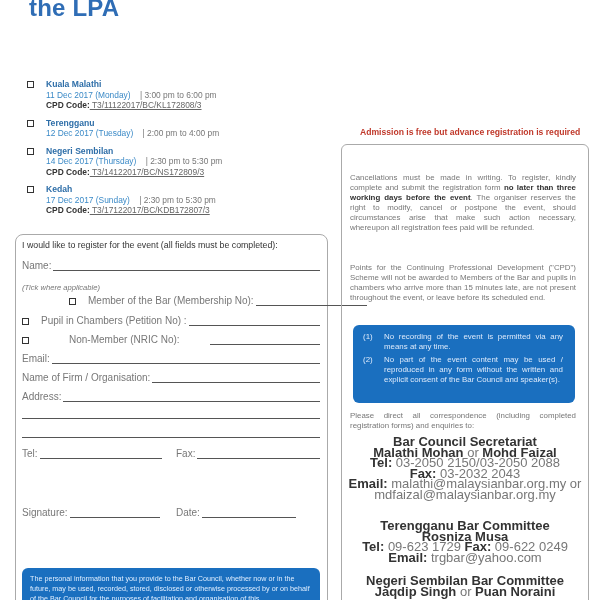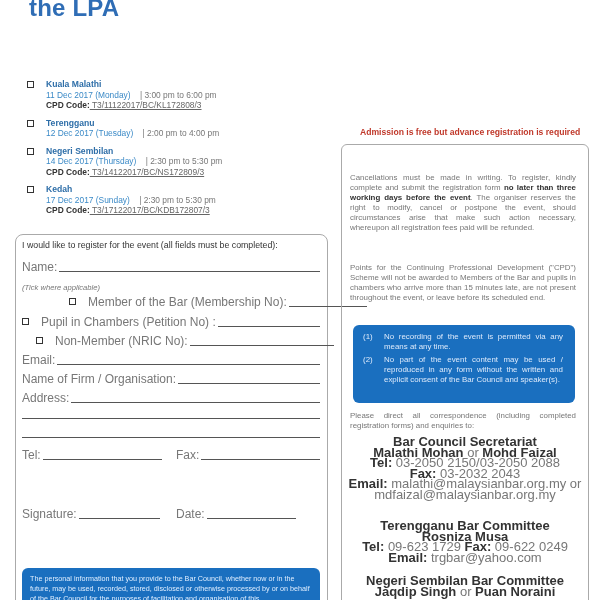--- a/index.html
+++ b/index.html
@@ -15,21 +15,21 @@
   .s-place { color:#2e6ea8; font-weight:bold; font-size:8.6px; }
   .s-date { color:#3b8ac7; }
   .s-time { color:#777;margin-left:7px; }
   .s-cpd-label { color:#333; font-weight:bold; }
   .s-cpd { color:#666;text-decoration:underline; }
 
   
   .form-box { position:absolute; left:15px; top:234px; width:311px; height:380px;
               border:1px solid #aaa; border-radius:8px; }
   .form-head { position:absolute; left:6px; top:5px; font-size:8.8px; color:#333; }
-  .field { position:absolute; font-size:12px; color:#777; display:flex; align-items:center; }
+  .field { position:absolute; font-size:10px; color:#777; display:flex; align-items:flex-end; }
   .field .lbl { white-space:nowrap; }
   .field .line { flex:1; border-bottom:1px solid #555; height:8px; margin-left:2px; }
   .tick-note { position:absolute; left:6px; top:48px; font-size:7.6px; color:#777; font-style:italic; }
   .field .fcb { width:5px; height:5px; border:1.2px solid #333; margin-right:12px; margin-bottom:1px; flex:none; }
   .notice { position:absolute; left:6px; top:333px; width:298px; height:60px; background:#1a6fbf;
             border-radius:6px; color:#dfeeff; font-size:7.2px; line-height:10px; padding:6px 8px; box-sizing:border-box; }
 
   
   .admission { position:absolute; left:360px; top:127px; font-size:8.6px; color:#c0392b; font-weight:bold; }
   .right-box { position:absolute; left:341px; top:144px; width:246px; height:470px;
@@ -88,21 +88,21 @@
   <div class="field" style="left:6px; top:60px; width:298px;padding-left:47px;">
     <span class="fcb"></span>
     <span class="lbl">Member of the Bar (Membership No):</span>
       <span class="line"></span>
   </div>
   <div class="field" style="left:6px; top:80px; width:298px;">
     <span class="fcb"></span>
     <span class="lbl">Pupil in Chambers (Petition No) :</span>
       <span class="line"></span>
   </div>
-  <div class="field" style="left:20px; top:99px; width:298px;">
+  <div class="field" style="left:6px; top:99px; width:298px;gap:28px;">
     <span class="fcb"></span>
     <span class="lbl">Non-Member (NRIC No):</span>
       <span class="line"></span>
   </div>
   <div class="field" style="left:6px; top:118px; width:298px;">
     <span class="lbl">Email:</span>
       <span class="line"></span>
   </div>
   <div class="field" style="left:6px; top:137px; width:298px;">
     <span class="lbl">Name of Firm / Organisation:</span>

